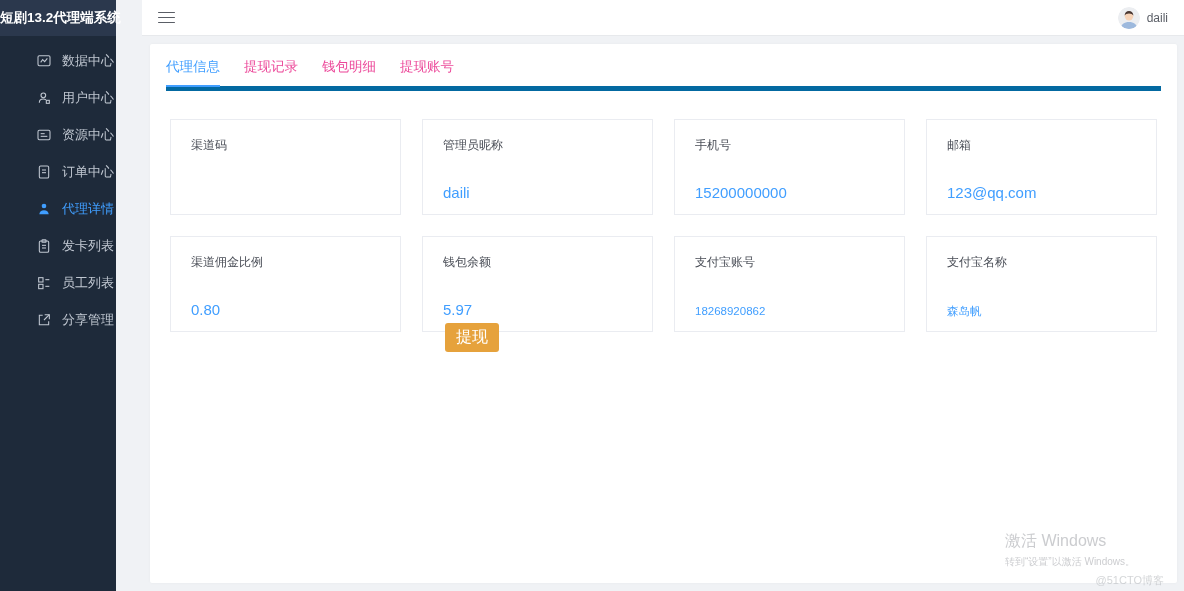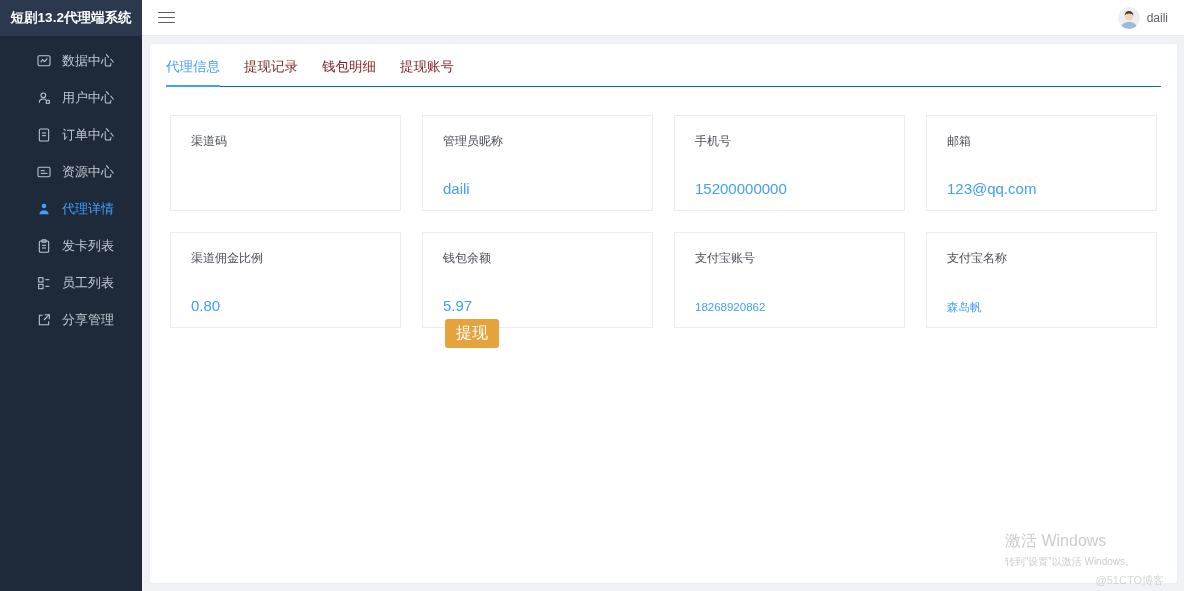--- a/index.html
+++ b/index.html
@@ -3,21 +3,21 @@
 <meta charset="utf-8">
 <style>
   * { margin:0; padding:0; box-sizing:border-box; }
   html,body { width:1184px; height:591px; overflow:hidden; }
   body {
     font-family:"Liberation Sans","DejaVu Sans",sans-serif;
     background:#f0f2f5; position:relative; font-size:13px; color:#303133;
   }
   
   .sidebar {
-    position:absolute; left:0; top:0; bottom:0; width:142px;
+    position:absolute; left:0; top:0; bottom:0; width:116px;
     background:#1e2a3a; z-index:5;
   }
   .logo {
     height:36px; line-height:36px; background:#2b384d; color:#fff;
     font-size:13.5px; font-weight:bold; text-align:center; white-space:nowrap;
   }
   .side-nav { padding-top:6px; }
   .side-item {
     height:37px; display:flex; align-items:center; padding-left:21px;
     color:#c0c7d1; cursor:pointer;margin-left:15px;
@@ -37,23 +37,23 @@
   .header-right { margin-left:auto; display:flex; align-items:center; gap:7px; cursor:pointer; }
   .avatar { width:22px; height:22px; border-radius:50%; overflow:hidden; flex:0 0 auto; }
   .username { font-size:12px; color:#5a5e66; }
   
   .main { position:absolute; left:142px; top:37px; right:0; bottom:0; background:#f0f2f5; }
   .panel {
     position:absolute; left:8px; right:7px; top:7px; bottom:8px; background:#fff;
     border-radius:2px; box-shadow:0 0 3px rgba(0,0,0,.04); padding:14px 16px 0;
   }
   
-  .tabs { display:flex; gap:24px; border-bottom:1px solid #0369a1;align-items:center; }
+  .tabs { display:flex; gap:24px; border-bottom:5px solid #0369a1;align-items:center; }
   .tab {
-    font-size:13.5px; color:#7f1d1d; padding-bottom:9px; cursor:pointer;
+    font-size:13.5px; color:#ec4899; padding-bottom:9px; cursor:pointer;
     border-bottom:2px solid transparent; margin-bottom:-1px; white-space:nowrap;
   }
   .tab.active { color:#409eff; border-bottom-color:#409eff; }
   
   .cards {
     margin:28px 4px 0; display:grid; grid-template-columns:repeat(4,1fr);
     column-gap:21px; row-gap:21px;
   }
   .card { border:1px solid #eaecf1; background:#fff; height:96px; padding:17px 20px; position:relative; }
   .card-label { font-size:12px; color:#4a4e57; }
@@ -138,33 +138,33 @@
           <svg viewBox="0 0 24 24">
             <use href="#user-icon"></use>
           </svg>
         </span>
         <span class="side-label">用户中心</span>
       </div>
 
       <div class="side-item">
         <span class="side-icon">
           <svg viewBox="0 0 24 24">
+            <use href="#resource-icon"></use>
+          </svg>
+        </span>
+        <span class="side-label">资源中心</span>
+      </div>
+
+      <div class="side-item">
+        <span class="side-icon">
+          <svg viewBox="0 0 24 24">
             <use href="#order-icon"></use>
           </svg>
         </span>
         <span class="side-label">订单中心</span>
-      </div>
-
-      <div class="side-item">
-        <span class="side-icon">
-          <svg viewBox="0 0 24 24">
-            <use href="#resource-icon"></use>
-          </svg>
-        </span>
-        <span class="side-label">资源中心</span>
       </div>
 
       <div class="side-item active">
         <span class="side-icon">
           <svg viewBox="0 0 24 24">
             <use href="#agent-icon"></use>
           </svg>
         </span>
         <span class="side-label">代理详情</span>
       </div>

